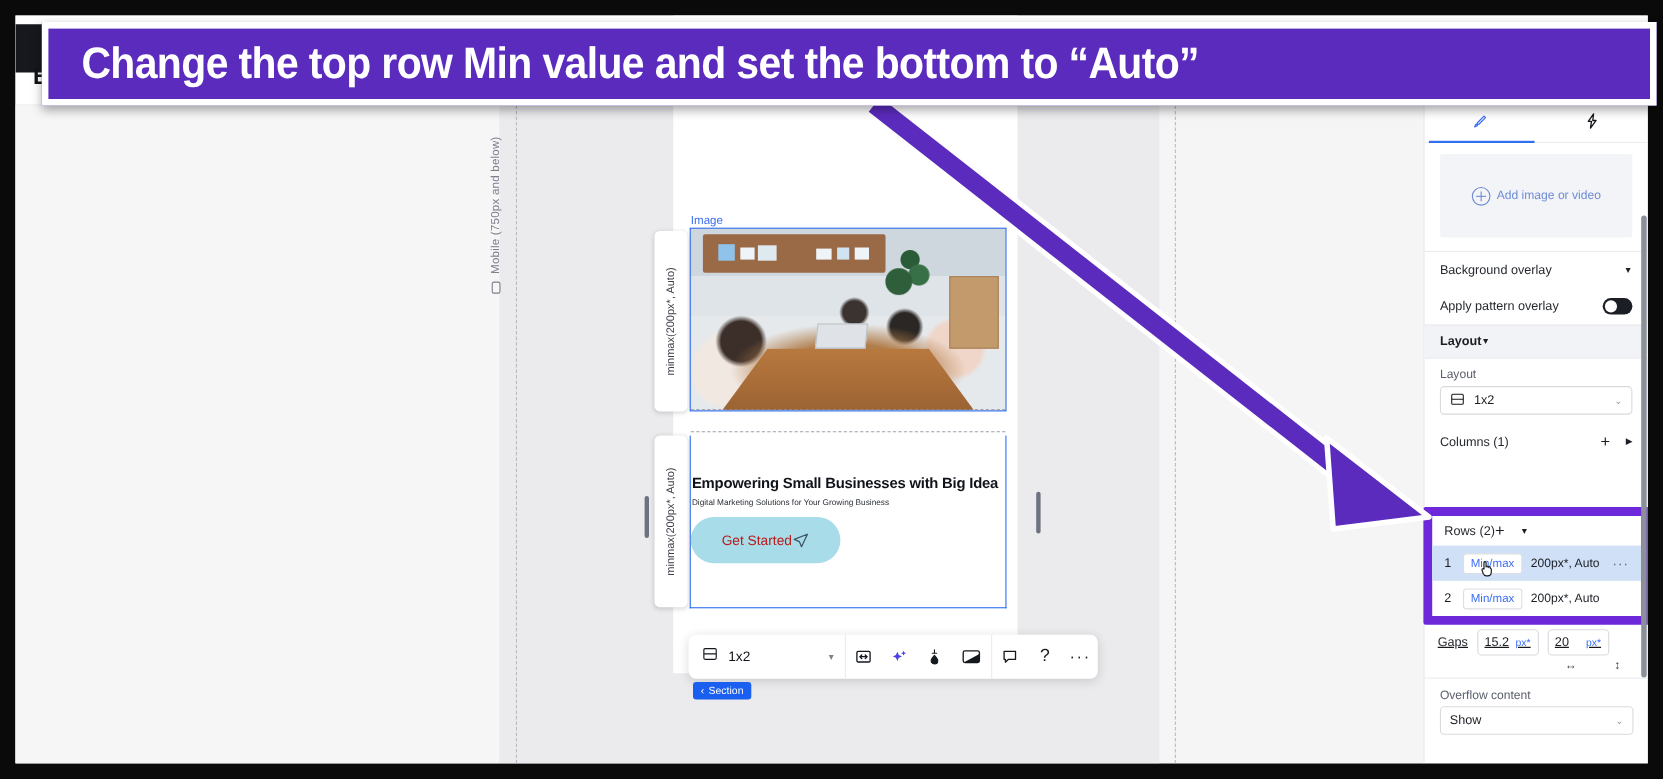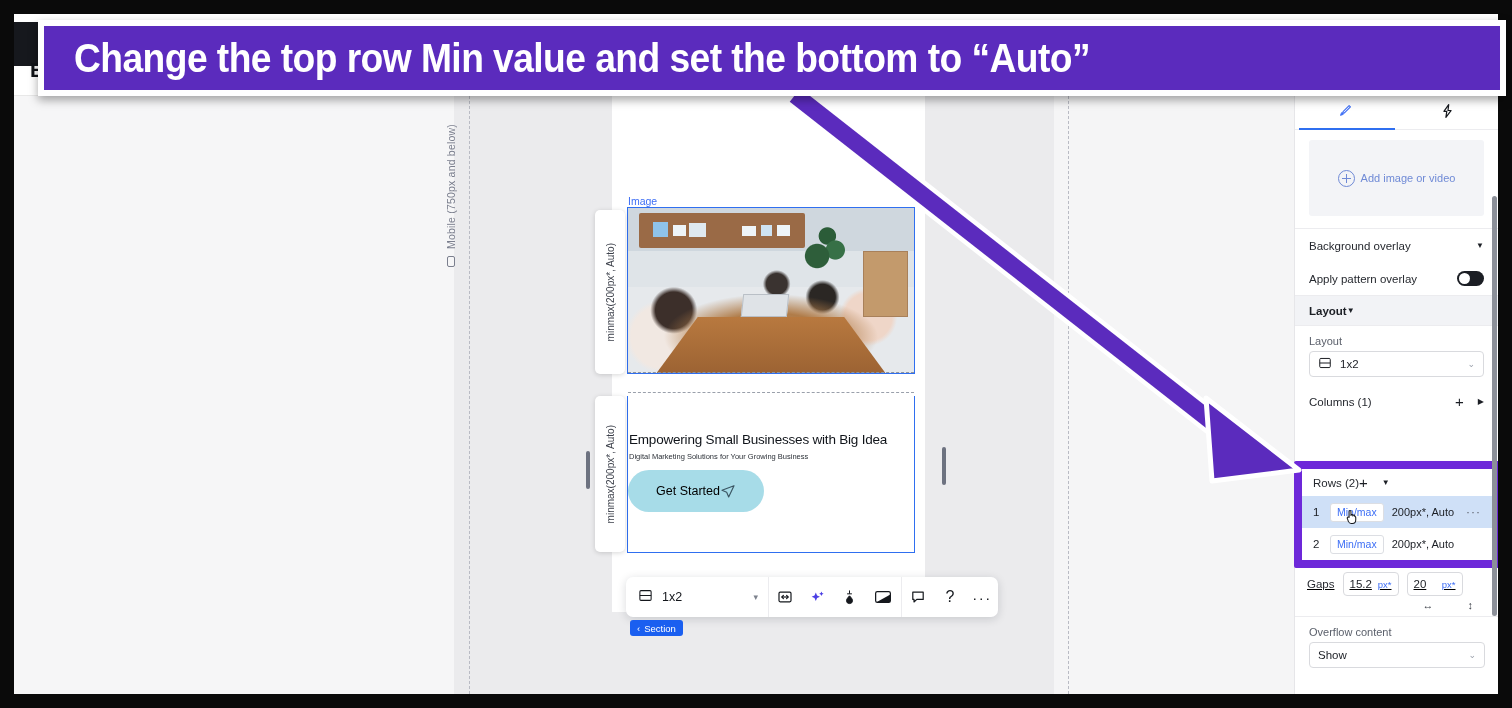--- a/index.html
+++ b/index.html
@@ -220,42 +220,42 @@
     width: 288px; height: 157px;
     border-left: 1.5px solid #2f6ff0;
     border-right: 1.5px solid #2f6ff0;
     border-bottom: 1.5px solid #2f6ff0;
     background: #fff;
     z-index: 5;
   }
   .headline {
     position: absolute;
     left: 615px; top: 418px;
-    font-size: 13.5px; font-weight: 400;
+    font-size: 13.5px; font-weight: 700;
     color: #10141a;
     letter-spacing: -.2px;
     white-space: nowrap;
     z-index: 6;
   }
   .subline {
     position: absolute;
     left: 615px; top: 438px;
     font-size: 7.5px;
     color: #2c3138;
     white-space: nowrap;
     z-index: 6;
   }
   .cta {
     position: absolute;
     left: 614px; top: 456px;
     width: 136px; height: 42px;
     background: #a7dce8;
     border-radius: 21px;
     display: flex; align-items: center; justify-content: center;
-    color: #000000;
+    color: #b91c1c;
     font-size: 12.5px;
     z-index: 6;
   }
   .cta svg { display:block; }
 
   
   .footer-ghost {
     position: absolute;
     left: 660px; top: 563px;
     font-size: 10px;

